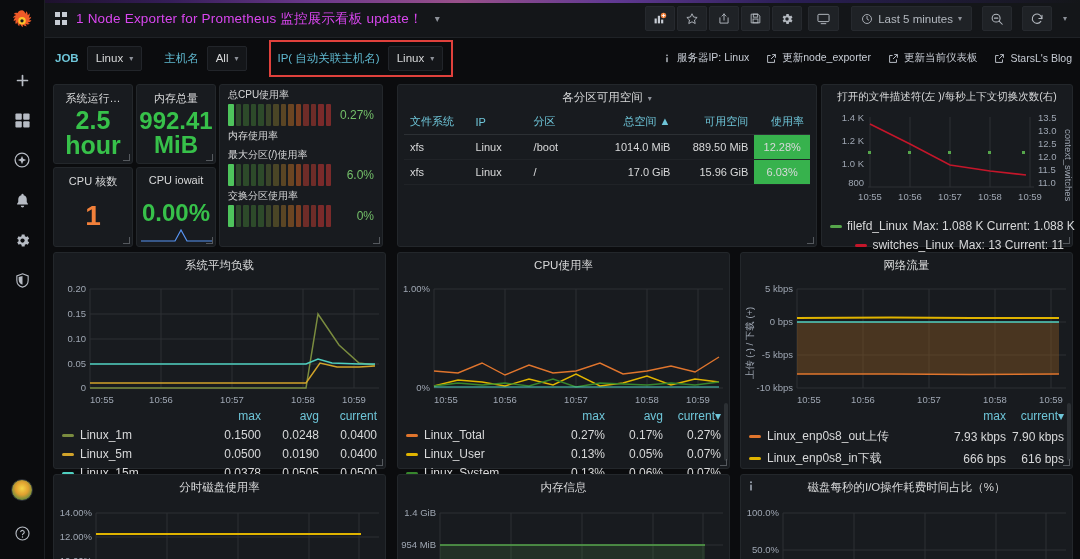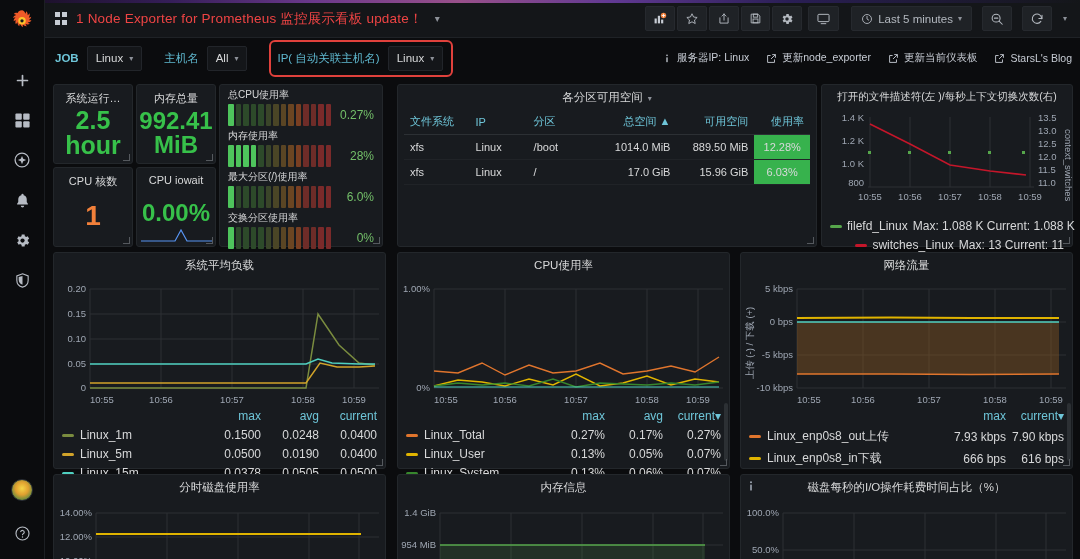--- a/index.html
+++ b/index.html
@@ -36,21 +36,21 @@
     border-bottom: 1px solid #1f2226;
     display: flex; align-items: center; padding: 0 8px 0 10px;
   }
   .topbar-glow {
     position: absolute; left: 0; top: 0; width: 1035px; height: 3px;
     background: linear-gradient(90deg, #1f1030 0%, #3b1f63 12%, #7b3fa0 26%, #b05a9e 40%, #6e3fa8 55%, #2e2060 72%, #141619 100%);
     opacity: .85;
   }
   .dash-grid-icon { display: flex; flex-wrap: wrap; width: 13px; height: 13px; gap: 2px; margin-right: 8px; }
   .dash-grid-icon i { width: 5px; height: 5px; background: #c7ccd4; display: block; }
-  #dash-title { font-size: 13.5px; color: #ef4444; white-space: nowrap; letter-spacing: .2px; }
+  #dash-title { font-size: 13.5px; color: #d946ef; white-space: nowrap; letter-spacing: .2px; }
   .title-caret { color: #8d9199; font-size: 10px; margin-left: 12px; }
   .topbar-right { margin-left: auto; display: flex; align-items: center; gap: 6px; text-align: right; }
   .tb-btn {
     height: 25px; min-width: 28px; padding: 0 7px; border-radius: 2px;
     background: #1f2226; border: 1px solid #26292e;
     display: flex; align-items: center; justify-content: center;
     color: #b3b8bf; cursor: pointer;
   }
   .tb-btn.time { gap: 5px; font-size: 11.5px; padding: 0 9px; }
   .tb-group { display: flex; gap: 2px; }
@@ -62,21 +62,21 @@
   .var { display: flex; align-items: center; margin-right: 22px; }
   .var-label { color: #6ec5d8; font-size: 11.5px; font-weight: bold; padding-right: 8px; }
   .var-label.plain { font-weight: normal; color: #5fb8cf; }
   .var-value {
     background: #141619; border: 1px solid #22252a; border-radius: 2px;
     height: 25px; display: flex; align-items: center; gap: 6px;
     padding: 0 8px; font-size: 11.5px; color: #d8d9da; cursor: pointer;
   }
   .caret { font-size: 8px; color: #8d9199; }
   #var-ip-highlight {
-    border: 2px solid #e0413c; border-radius: 6px; padding: 4px 8px 4px 6px;
+    border: 2px solid #e0413c; border-radius: 0; padding: 4px 8px 4px 6px;
     display: flex; align-items: center; margin-right: 22px;
   }
   .varbar-right { margin-left: auto; display: flex; align-items: center; gap: 17px; font-size: 10.5px; color: #c7ccd4; }
   .link-item { display: flex; align-items: center; gap: 5px; cursor: pointer; white-space: nowrap; }
   .link-item svg { flex: none; }
   
   .panel {
     position: absolute; background: #181b1f; border: 1px solid #23272b; border-radius: 3px;
   }
   .panel-title {
@@ -371,39 +371,20 @@
           <i style="background: rgb(110, 44, 40);"></i>
           <i style="background: rgb(110, 44, 40);"></i>
           <i style="background: rgb(122, 42, 42);"></i>
           <i style="background: rgb(122, 42, 42);"></i>
         </div>
       <div class="bargauge-val">0.27%</div>
     </div>
   </div>
   <div class="bargauge-row">
     <div class="bargauge-label">内存使用率</div>
-    <div class="bargauge-body">
-      <div class="bargauge-cells">
-          <i style="background: rgb(78, 196, 92);"></i>
-          <i style="background: rgb(78, 196, 92);"></i>
-          <i style="background: rgb(78, 196, 92);"></i>
-          <i style="background: rgb(78, 196, 92);"></i>
-          <i style="background: rgb(45, 74, 42);"></i>
-          <i style="background: rgb(58, 69, 41);"></i>
-          <i style="background: rgb(74, 69, 38);"></i>
-          <i style="background: rgb(90, 69, 36);"></i>
-          <i style="background: rgb(107, 69, 34);"></i>
-          <i style="background: rgb(122, 63, 34);"></i>
-          <i style="background: rgb(110, 44, 40);"></i>
-          <i style="background: rgb(110, 44, 40);"></i>
-          <i style="background: rgb(122, 42, 42);"></i>
-          <i style="background: rgb(122, 42, 42);"></i>
-        </div>
-      <div class="bargauge-val">28%</div>
-    </div>
   </div>
   <div class="bargauge-row">
     <div class="bargauge-label">最大分区(/)使用率</div>
     <div class="bargauge-body">
       <div class="bargauge-cells">
           <i style="background: rgb(78, 196, 92);"></i>
           <i style="background: rgb(45, 74, 42);"></i>
           <i style="background: rgb(45, 74, 42);"></i>
           <i style="background: rgb(45, 74, 42);"></i>
           <i style="background: rgb(45, 74, 42);"></i>

